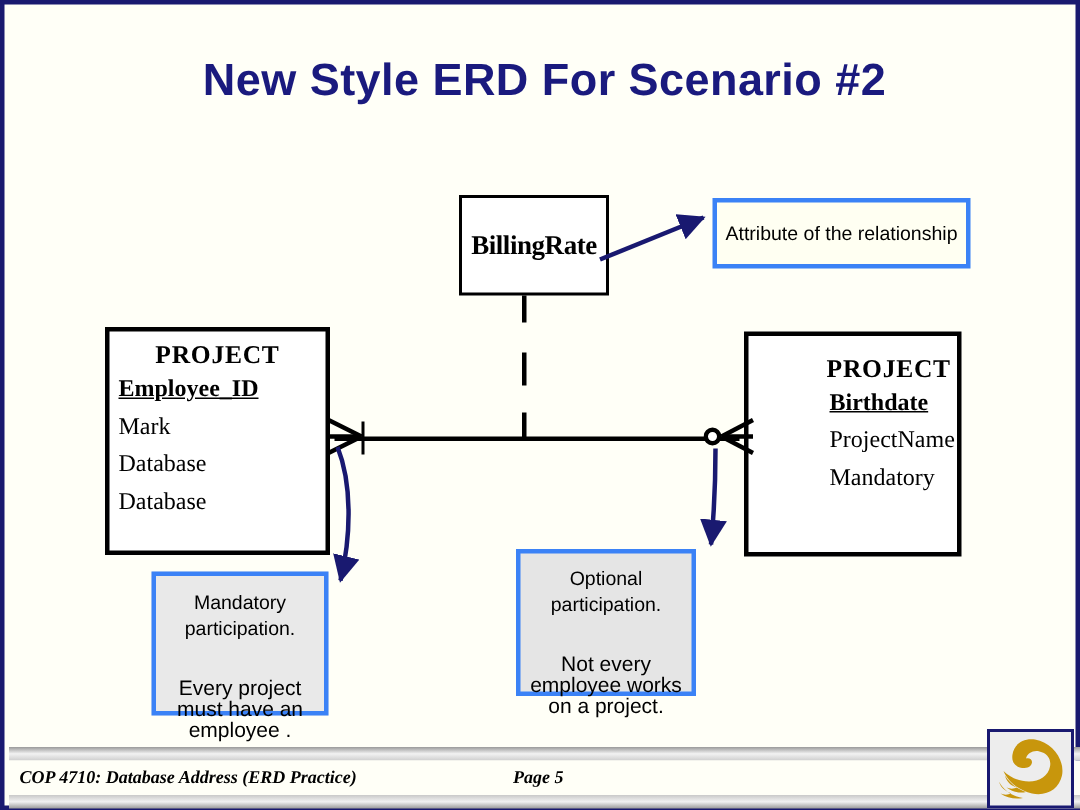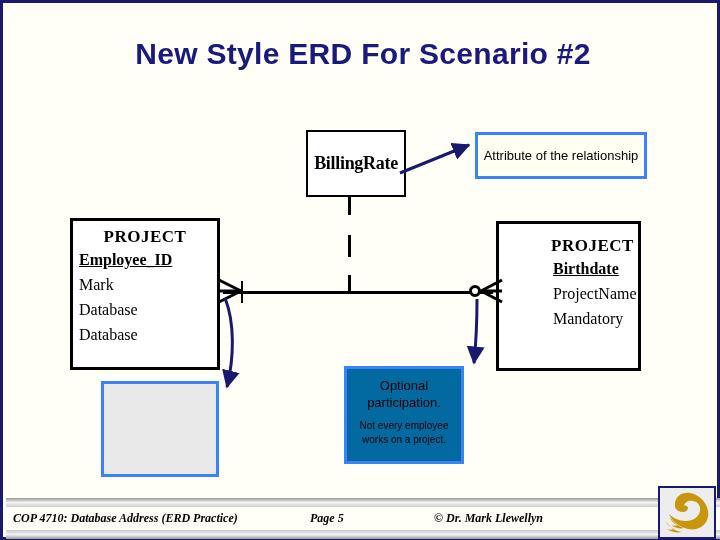--- a/index.html
+++ b/index.html
@@ -103,25 +103,25 @@
   }
   #callout-attr .big{font-size:13px;line-height:17px;}
 
   #callout-mandatory{
     left:98px;top:378px;width:118px;height:96px;
     background:#E9E9E9;
     padding-top:9px;
   }
   #callout-optional{
     left:341px;top:363px;width:120px;height:98px;
-    background:#0369a1;
+    background:#e5e5e5;
     padding-top:8px;
   }
   .callout .big{font-size:13px;line-height:17px;}
-  .callout .small{font-size:10px;line-height:14px;margin-top:8px;}
+  .callout .small{font-size:14px;line-height:14px;margin-top:24px;}
 
   
   .navy-svg{position:absolute;left:0;top:0;width:720px;height:540px;
             pointer-events:none;}
 
   
   #footbar-top{
     position:absolute;left:3px;top:495px;width:714px;height:9px;
     background:linear-gradient(to bottom,#9a9a9a,#f2f2f2,#cfcfcf);
   }
@@ -129,21 +129,21 @@
     position:absolute;left:3px;top:527px;width:714px;height:9px;
     background:linear-gradient(to bottom,#c9c9c9,#f2f2f2,#9a9a9a);
   }
   #footer{
     position:absolute;left:3px;top:504px;width:714px;height:23px;
     background:#FFFFF7;
     font-family:"Liberation Serif", serif;
     font-style:italic;font-weight:bold;font-size:12px;color:#000;
   }
   #foot-course{position:absolute;left:7px;top:4px;white-space:nowrap;}
-  #foot-page{position:absolute;left:304px;top:4px;white-space:nowrap;}
+  #foot-page{position:absolute;left:336px;top:4px;white-space:nowrap;}
   #foot-copy{position:absolute;left:428px;top:4px;white-space:nowrap;}
 
   
   #logo{
     position:absolute;left:655px;top:483px;width:58px;height:53px;
     background:#EDEDED;border:2px solid #191970;box-sizing:border-box;
     overflow:hidden;
   }
 </style>
 </head>
@@ -209,32 +209,33 @@
     <path d="M222,295 C232,320 231,355 224,384" stroke="#191970" stroke-width="3" fill="none" marker-end="url(#ah)"></path>
 
     <path d="M474,296 C474,320 473,340 471,360" stroke="#191970" stroke-width="3" fill="none" marker-end="url(#ah)"></path>
   </svg>
 
   <div class="callout" id="callout-attr">
     <div class="big">Attribute of the relationship</div>
   </div>
 
   <div class="callout" id="callout-mandatory">
+    <div class="big">Mandatory participation.</div>
+    <div class="small">Every project must have an employee .</div>
   </div>
 
   <div class="callout" id="callout-optional">
     <div class="big">Optional participation.</div>
     <div class="small">Not every employee works on a project.</div>
   </div>
 
   <div id="footbar-top"></div>
   <div id="footer">
     <div id="foot-course">COP 4710: Database Address  (ERD Practice)</div>
     <div id="foot-page">Page 5</div>
-    <div id="foot-copy">© Dr. Mark Llewellyn</div>
   </div>
   <div id="footbar-bot"></div>
 
   <div id="logo">
     <svg width="54" height="49" viewBox="0 0 54 49">
       <g fill="#C8960C">
         <path d="M30,5 C22,4 16,8 15,15 C14,21 18,24 23,24 C26,24 28,22 28,20
                  C28,18 26,17 24,17.6 C25,14 29,12 33,13 C38,14 41,18 40,23
                  C39,29 33,33 26,33 C19,33 13,30 9,26 C12,33 19,39 28,41
                  C38,43 46,38 48,29 C50,19 42,7 30,5 Z"></path>

